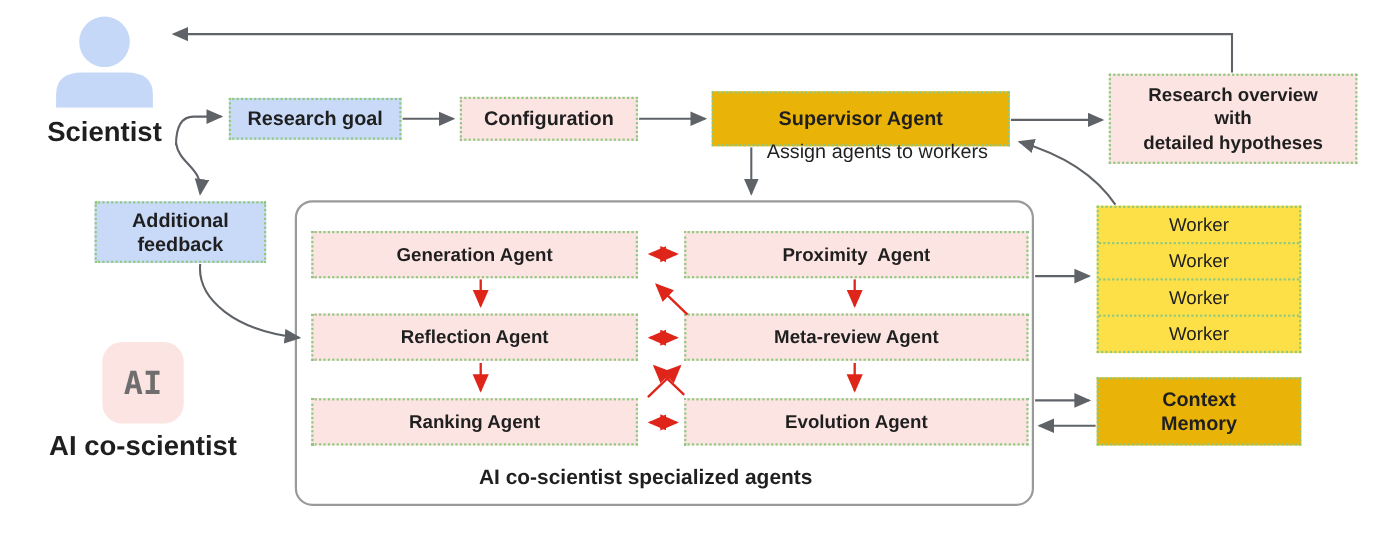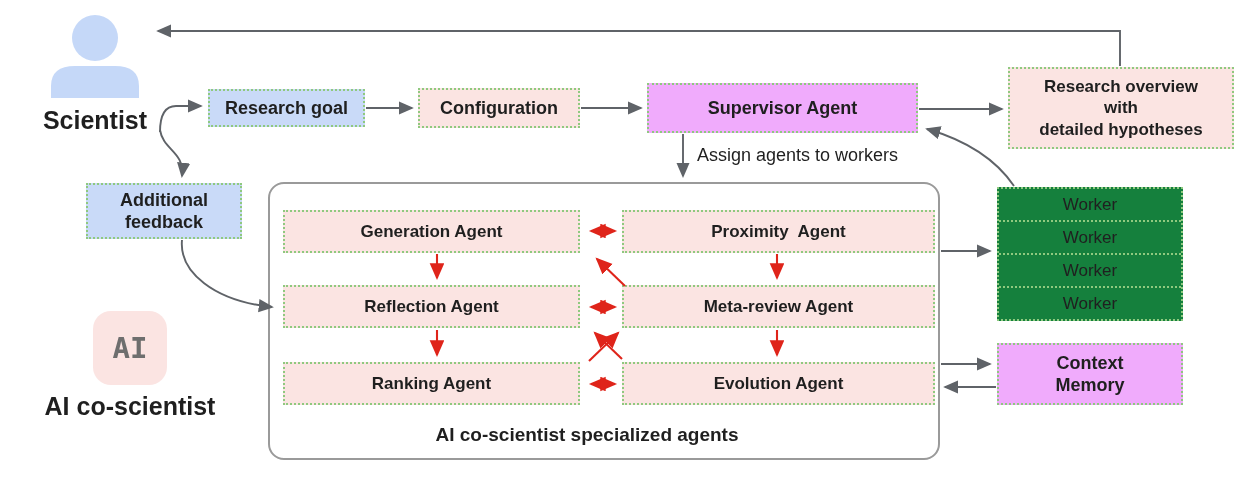--- a/index.html
+++ b/index.html
@@ -7,21 +7,21 @@
     position:relative;width:1250px;height:490px;background:#ffffff;
     font-family:"Liberation Sans",sans-serif;color:#1f1f1f;overflow:hidden;
   }
   .box{
     position:absolute;display:flex;align-items:center;justify-content:center;
     text-align:center;font-weight:700;font-size:17px;line-height:1.25;
     border:2px dotted #8fc97f;box-sizing:border-box;white-space:pre-wrap;
   }
   .pink{background:#fbe4e2;}
   .blue{background:#c9daf8;}
-  .gray{background:#f0abfc;}
+  .gray{background:#eab308;}
   .label{white-space:pre-wrap;}
 
   
   .research-goal{left:208px;top:89px;width:157px;height:38px;font-size:18px;}
   .configuration{left:418px;top:88px;width:162px;height:40px;font-size:18px;}
   .supervisor{left:647px;top:83px;width:271px;height:50px;font-size:18px;}
   .research-overview{left:1008px;top:67px;width:226px;height:82px;font-size:17px;}
   .additional-feedback{left:86px;top:183px;width:156px;height:56px;font-size:18px;}
 
   
@@ -43,28 +43,28 @@
   .agent.col-l{left:283px;width:297px;}
   .agent.col-r{left:622px;width:313px;}
   .agent.row-1{top:210px;height:43px;}
   .agent.row-2{top:285px;height:43px;}
   .agent.row-3{top:362px;height:43px;}
   .panel-caption{position:absolute;left:251px;top:424px;width:672px;text-align:center;
     font-weight:700;font-size:19px;}
 
   
   .worker-stack{position:absolute;left:997px;top:187px;width:186px;
-    border:2px dotted #8fc97f;background:#15803d;box-sizing:border-box;}
+    border:2px dotted #8fc97f;background:#fde047;box-sizing:border-box;}
   .worker-row{height:31px;display:flex;align-items:center;justify-content:center;
     font-size:17px;font-weight:400;color:#202020;}
   .worker-row + .worker-row{border-top:2px dotted #8fc97f;}
 
   .context-memory{left:997px;top:343px;width:186px;height:62px;font-size:18px;}
 
-  .assign-label{position:absolute;left:697px;top:145px;width:240px;font-size:18px;
+  .assign-label{position:absolute;left:697px;top:128px;width:240px;font-size:18px;
     font-weight:400;color:#1f1f1f;white-space:nowrap;}
 
   .arrows{position:absolute;left:0;top:0;width:1250px;height:490px;z-index:10;pointer-events:none;}
 </style>
 </head>
 <body>
 
 <div class="canvas">
 
   <svg class="scientist-icon" viewBox="0 0 100 84" aria-hidden="true">

